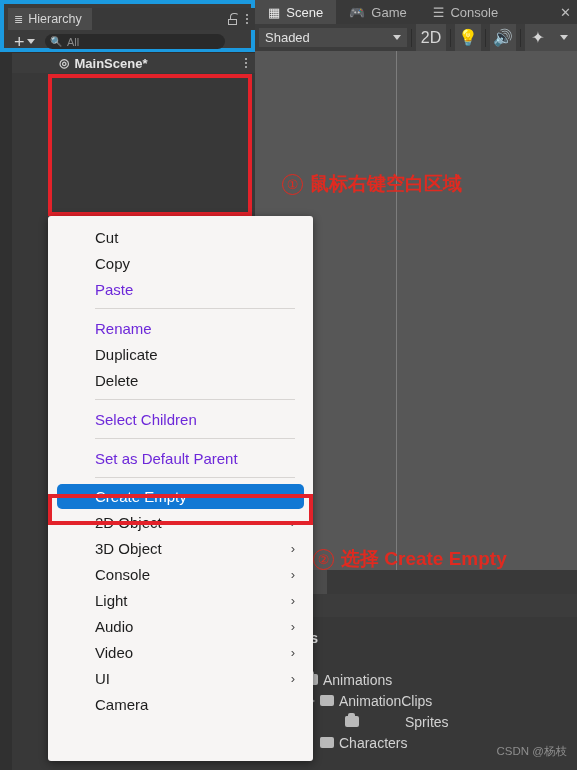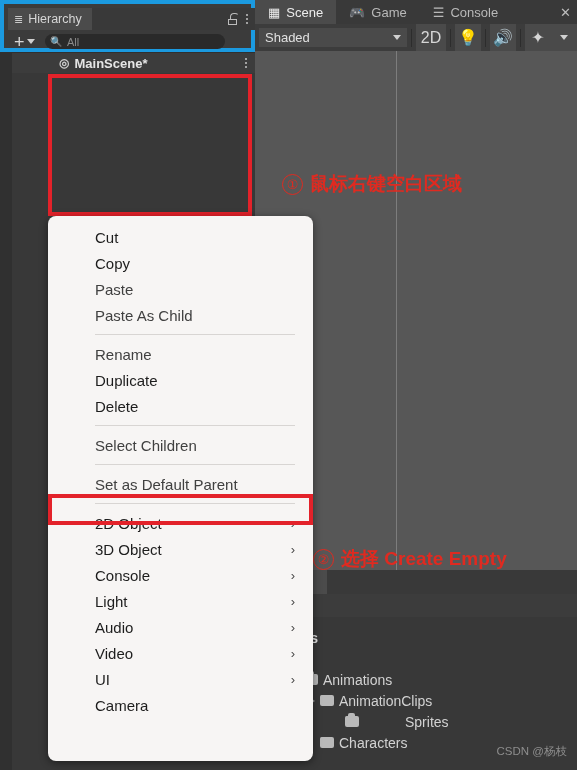--- a/index.html
+++ b/index.html
@@ -240,34 +240,34 @@
   .watermark {
     position: absolute; right: 10px; bottom: 11px;
     color: #8d8d8d; font-size: 11.5px;
   }
 
   
   .ctx-menu {
     position: absolute; left: 48px; top: 216px;
     width: 265px; height: 545px;
     background: #f7f5f4;
-    border-radius: 8px;
+    border-radius: 3px;
     box-shadow: 0 2px 9px rgba(0,0,0,0.45);
     padding: 8px 0;
     box-sizing: border-box;
     overflow: hidden;
   }
   .ctx-item {
     height: 26px;
     display: flex; align-items: center;
     padding: 0 18px 0 47px;
     color: #1d1d1d; font-size: 15px;
     position: relative;
   }
-  .ctx-item.disabled { color: #404040; }
+  .ctx-item.disabled { color: #6d28d9; }
   .ctx-item .sub-arrow {
     margin-left: auto; color: #4a4a4a; font-size: 13px;
   }
   .ctx-sep {
     height: 1px; background: #d8d5d3;
     margin: 6px 18px 6px 47px;
   }
   .ctx-item.selected {
     background: #1278d4;
     color: #ffffff;
@@ -431,42 +431,42 @@
     <div id="ctx-list">
         <div class="ctx-item">
           <span>Cut</span>
         </div>
         <div class="ctx-item">
           <span>Copy</span>
         </div>
         <div class="ctx-item disabled">
           <span>Paste</span>
         </div>
-        <div class="ctx-item disabled">
-          <span>Paste As Child</span>
-        </div>
         <div class="ctx-sep"></div>
         <div class="ctx-item disabled">
           <span>Rename</span>
         </div>
         <div class="ctx-item">
           <span>Duplicate</span>
         </div>
         <div class="ctx-item">
           <span>Delete</span>
         </div>
         <div class="ctx-sep"></div>
         <div class="ctx-item disabled">
           <span>Select Children</span>
         </div>
         <div class="ctx-sep"></div>
         <div class="ctx-item disabled">
           <span>Set as Default Parent</span>
         </div>
         <div class="ctx-sep"></div>
+        <div class="ctx-item selected">
+          <span>Create Empty</span>
+        </div>
         <div class="ctx-item">
           <span>2D Object</span>
           <span class="sub-arrow">›</span>
         </div>
         <div class="ctx-item">
           <span>3D Object</span>
           <span class="sub-arrow">›</span>
         </div>
         <div class="ctx-item">
           <span>Console</span>

